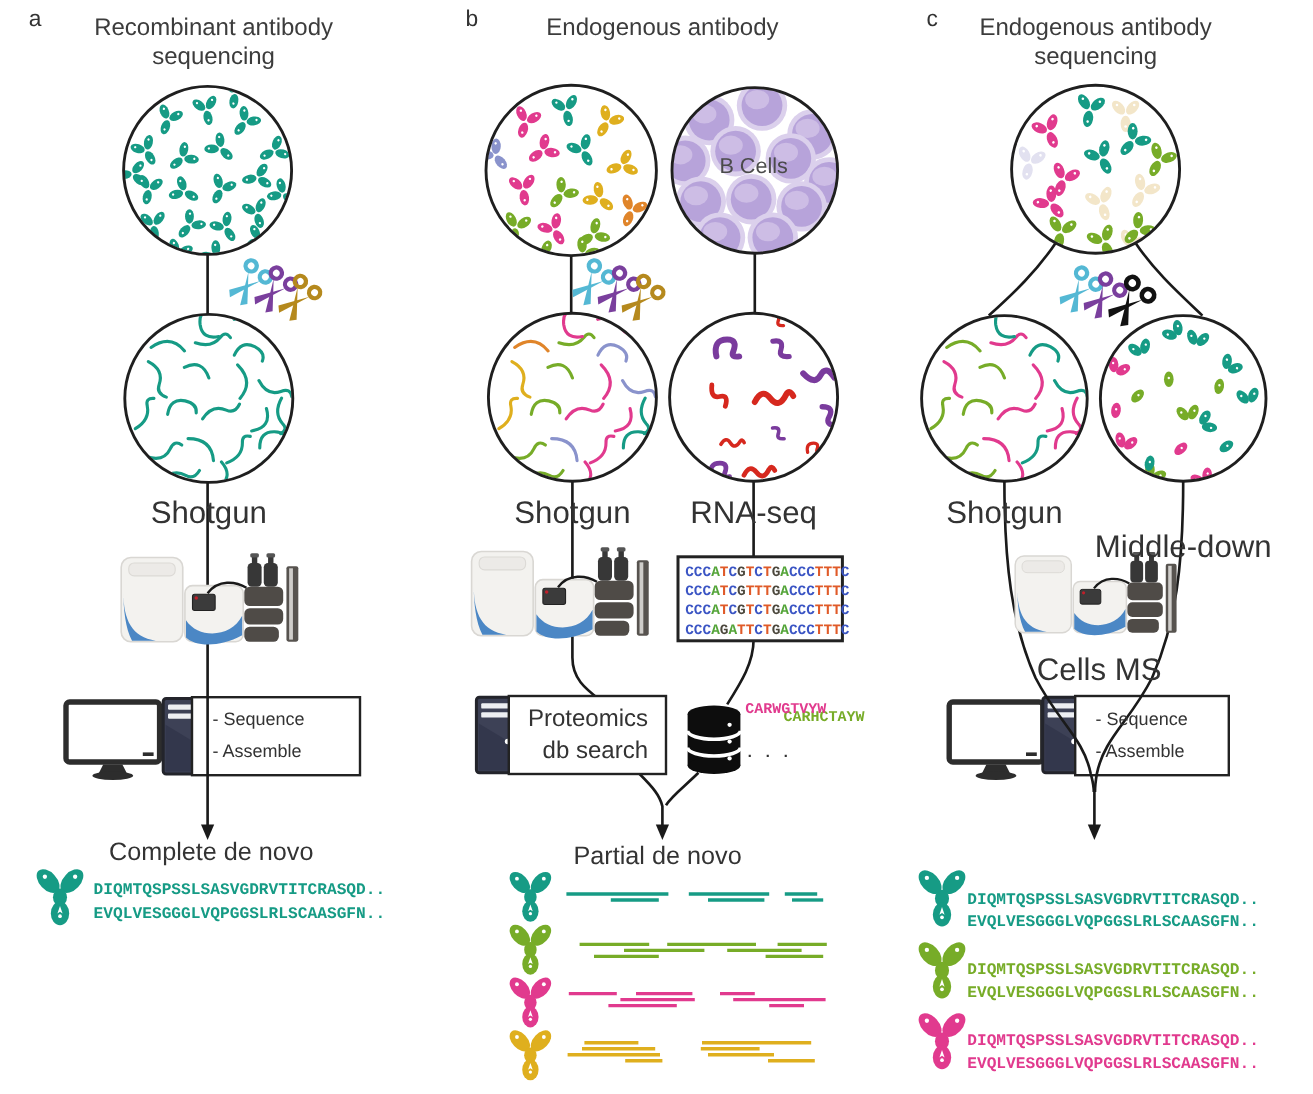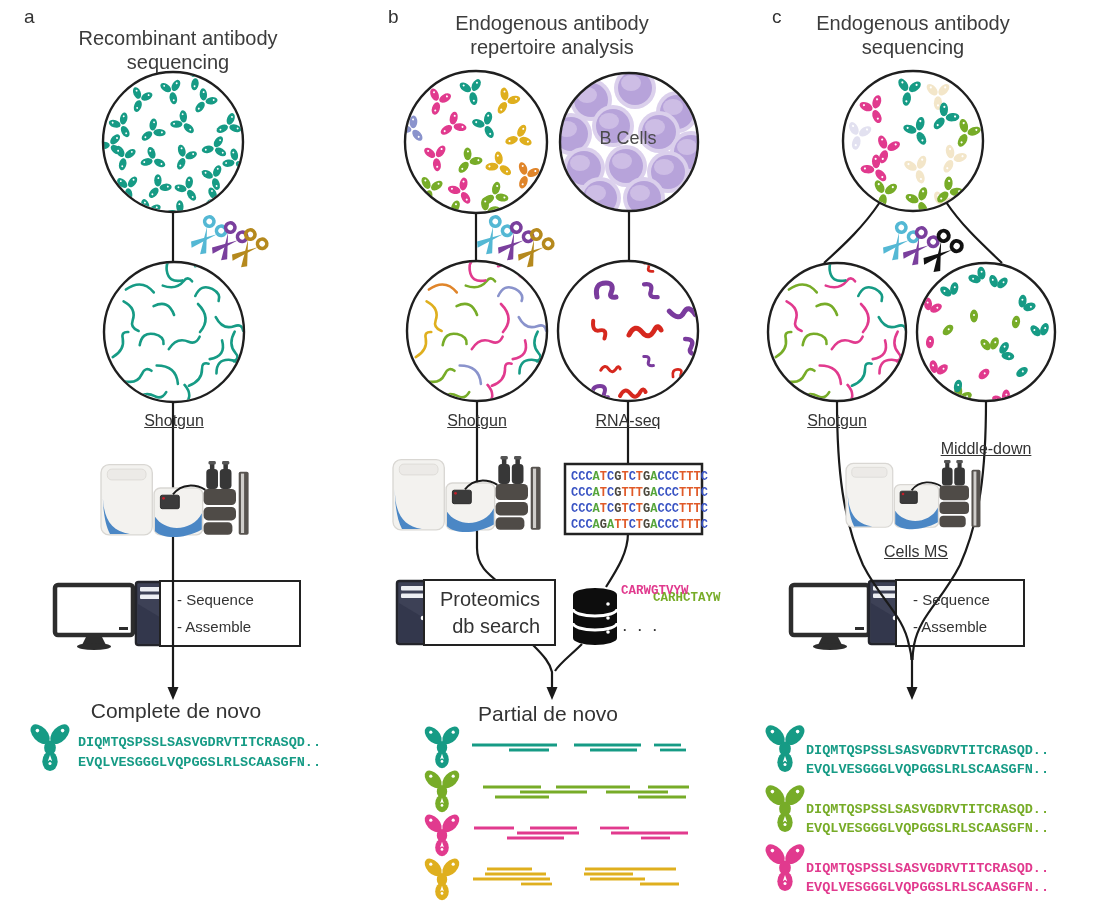--- a/index.html
+++ b/index.html
@@ -3,21 +3,21 @@
 <meta charset="utf-8">
 <style>
   html,body{margin:0;padding:0;background:#fff;}
   #fig{position:relative;width:1094px;height:912px;background:#fff;overflow:hidden;
        font-family:"Liberation Sans",sans-serif;color:#3c3c3c;}
   #fig svg{position:absolute;left:0;top:0;}
   .txt{position:absolute;white-space:nowrap;}
   .ctr{transform:translateX(-50%);text-align:center;}
   .panel-letter{font-size:19px;color:#333;}
   .ptitle{font-size:20px;line-height:24px;color:#3c3c3c;}
-  .clabel{font-size:16px;color:#333;text-decoration:underline;}
+  .clabel{font-size:26px;color:#333;}
   .small-label{font-size:18px;color:#4a4a4a;}
   .boxtext{font-size:15px;line-height:27px;color:#333;}
   .boxtext-ctr{font-size:20px;line-height:27px;color:#333;text-align:right;}
   .result{font-size:21px;color:#333;}
   .seq{font-family:"Liberation Mono","DejaVu Sans Mono",monospace;font-weight:bold;
        font-size:13.5px;line-height:19px;}
   .dbseq{font-family:"Liberation Mono","DejaVu Sans Mono",monospace;font-weight:bold;font-size:12.5px;}
   .dna{font-family:"Liberation Mono","DejaVu Sans Mono",monospace;font-weight:bold;
        font-size:12px;line-height:16px;letter-spacing:0;}
   .c-teal{color:#169b85;} .c-green{color:#77ac28;} .c-pink{color:#e13a8e;} .c-dark{color:#333;}
@@ -482,37 +482,36 @@
     <polygon points="912,700 906.5,687 917.5,687" fill="#1a1a1a"></polygon>
     <use href="#ms" transform="translate(846,460) scale(0.82)"></use>
 
     <use href="#ab-l" color="#169b85" transform="translate(785,746) scale(0.9)"></use>
     <use href="#ab-l" color="#77ac28" transform="translate(785,806) scale(0.9)"></use>
     <use href="#ab-l" color="#e13a8e" transform="translate(785,865) scale(0.9)"></use>
   </g>
 </svg>
 
 <div class="txt panel-letter" style="left:24px;top:6px;">a</div>
-<div class="txt ptitle ctr" style="left:178px;top:26px;">
+<div class="txt ptitle ctr" style="left:178px;top:11px;">
   <div>Recombinant antibody</div>
   <div>sequencing</div>
 </div>
 <div class="txt clabel ctr" style="left:174px;top:412px;">Shotgun</div>
 <div class="txt boxtext" style="left:177px;top:586px;">
   <div>- Sequence</div>
   <div>- Assemble</div>
 </div>
 <div class="txt result ctr" style="left:176px;top:699px;">Complete de novo</div>
 <div class="txt seq c-teal" style="left:78px;top:733px;">DIQMTQSPSSLSASVGDRVTITCRASQD..</div>
 <div class="txt seq c-teal" style="left:78px;top:753px;">EVQLVESGGGLVQPGGSLRLSCAASGFN..</div>
 
 <div class="txt panel-letter" style="left:388px;top:6px;">b</div>
 <div class="txt ptitle ctr" style="left:552px;top:11px;">
   <div>Endogenous antibody</div>
-  <div>repertoire analysis</div>
 </div>
 <div class="txt small-label ctr" style="left:628px;top:128px;">B Cells</div>
 <div class="txt clabel ctr" style="left:477px;top:412px;">Shotgun</div>
 <div class="txt clabel ctr" style="left:628px;top:412px;">RNA-seq</div>
 <div class="txt dna" style="left:571px;top:469px;">
   <div><span style="color: rgb(59, 85, 196);">C</span><span style="color: rgb(59, 85, 196);">C</span><span style="color: rgb(59, 85, 196);">C</span><span style="color: rgb(85, 165, 58);">A</span><span style="color: rgb(224, 90, 40);">T</span><span style="color: rgb(59, 85, 196);">C</span><span style="color: rgb(75, 71, 60);">G</span><span style="color: rgb(224, 90, 40);">T</span><span style="color: rgb(59, 85, 196);">C</span><span style="color: rgb(224, 90, 40);">T</span><span style="color: rgb(75, 71, 60);">G</span><span style="color: rgb(85, 165, 58);">A</span><span style="color: rgb(59, 85, 196);">C</span><span style="color: rgb(59, 85, 196);">C</span><span style="color: rgb(59, 85, 196);">C</span><span style="color: rgb(224, 90, 40);">T</span><span style="color: rgb(224, 90, 40);">T</span><span style="color: rgb(224, 90, 40);">T</span><span style="color: rgb(59, 85, 196);">C</span></div>
   <div><span style="color: rgb(59, 85, 196);">C</span><span style="color: rgb(59, 85, 196);">C</span><span style="color: rgb(59, 85, 196);">C</span><span style="color: rgb(85, 165, 58);">A</span><span style="color: rgb(224, 90, 40);">T</span><span style="color: rgb(59, 85, 196);">C</span><span style="color: rgb(75, 71, 60);">G</span><span style="color: rgb(224, 90, 40);">T</span><span style="color: rgb(224, 90, 40);">T</span><span style="color: rgb(224, 90, 40);">T</span><span style="color: rgb(75, 71, 60);">G</span><span style="color: rgb(85, 165, 58);">A</span><span style="color: rgb(59, 85, 196);">C</span><span style="color: rgb(59, 85, 196);">C</span><span style="color: rgb(59, 85, 196);">C</span><span style="color: rgb(224, 90, 40);">T</span><span style="color: rgb(224, 90, 40);">T</span><span style="color: rgb(224, 90, 40);">T</span><span style="color: rgb(59, 85, 196);">C</span></div>
   <div><span style="color: rgb(59, 85, 196);">C</span><span style="color: rgb(59, 85, 196);">C</span><span style="color: rgb(59, 85, 196);">C</span><span style="color: rgb(85, 165, 58);">A</span><span style="color: rgb(224, 90, 40);">T</span><span style="color: rgb(59, 85, 196);">C</span><span style="color: rgb(75, 71, 60);">G</span><span style="color: rgb(224, 90, 40);">T</span><span style="color: rgb(59, 85, 196);">C</span><span style="color: rgb(224, 90, 40);">T</span><span style="color: rgb(75, 71, 60);">G</span><span style="color: rgb(85, 165, 58);">A</span><span style="color: rgb(59, 85, 196);">C</span><span style="color: rgb(59, 85, 196);">C</span><span style="color: rgb(59, 85, 196);">C</span><span style="color: rgb(224, 90, 40);">T</span><span style="color: rgb(224, 90, 40);">T</span><span style="color: rgb(224, 90, 40);">T</span><span style="color: rgb(59, 85, 196);">C</span></div>
   <div><span style="color: rgb(59, 85, 196);">C</span><span style="color: rgb(59, 85, 196);">C</span><span style="color: rgb(59, 85, 196);">C</span><span style="color: rgb(85, 165, 58);">A</span><span style="color: rgb(75, 71, 60);">G</span><span style="color: rgb(85, 165, 58);">A</span><span style="color: rgb(224, 90, 40);">T</span><span style="color: rgb(224, 90, 40);">T</span><span style="color: rgb(59, 85, 196);">C</span><span style="color: rgb(224, 90, 40);">T</span><span style="color: rgb(75, 71, 60);">G</span><span style="color: rgb(85, 165, 58);">A</span><span style="color: rgb(59, 85, 196);">C</span><span style="color: rgb(59, 85, 196);">C</span><span style="color: rgb(59, 85, 196);">C</span><span style="color: rgb(224, 90, 40);">T</span><span style="color: rgb(224, 90, 40);">T</span><span style="color: rgb(224, 90, 40);">T</span><span style="color: rgb(59, 85, 196);">C</span></div>
 </div>

